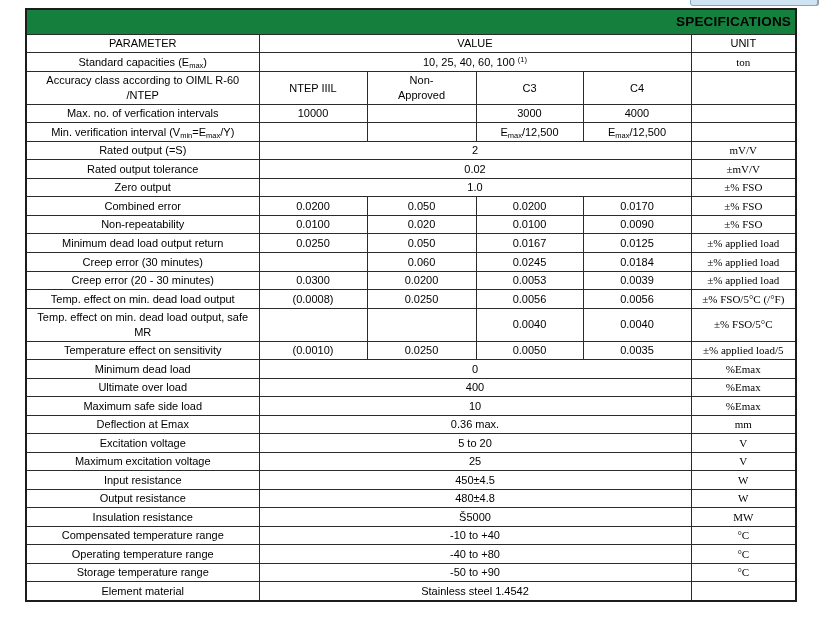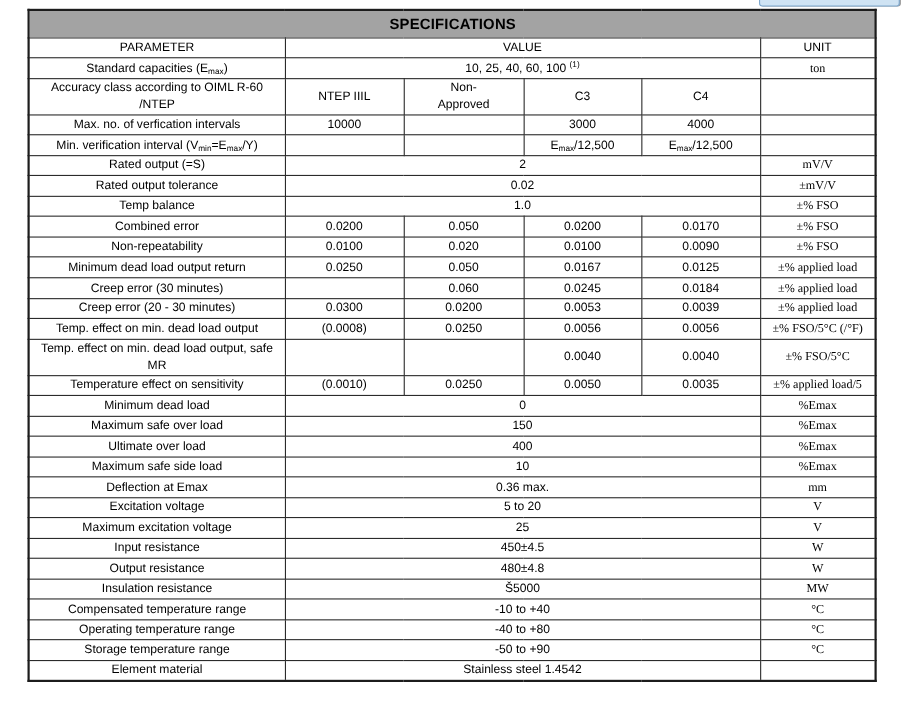--- a/index.html
+++ b/index.html
@@ -26,22 +26,22 @@
   table.spec td, table.spec th{
     border:1px solid #2b2b2b;
     font-size:11px;line-height:1.32;
     padding:1.5px 4px;
     vertical-align:middle;
     overflow:hidden;
     font-weight:normal;
     text-align:center;
   }
   tr.section-row th{
-    background:#a3a3a3;
-    text-align:center;
+    background:#15803d;
+    text-align:right;
     font-weight:bold;
     font-size:13.5px;
     letter-spacing:.2px;
     padding:3px 4px 3px 5px;
   }
   tr.colhead-row th{font-weight:normal;}
   th.param-h{text-align:left;}
   td.param{text-align:left;}
   td.unit{white-space:nowrap;padding:1.5px 2px;font-family:Liberation Serif, serif;}
   td.val{padding:1.5px 2px;}
@@ -107,21 +107,21 @@
           <td class="param">Rated output (=S)</td>
           <td colspan="4" class="val">2</td>
           <td class="unit">mV/V</td>
         </tr>
         <tr>
           <td class="param">Rated output tolerance</td>
           <td colspan="4" class="val">0.02</td>
           <td class="unit">±mV/V</td>
         </tr>
         <tr>
-          <td class="param">Temp balance</td>
+          <td class="param">Zero output</td>
           <td colspan="4" class="val">1.0</td>
           <td class="unit">±% FSO</td>
         </tr>
         <tr>
           <td class="param">Combined error</td>
           <td class="val">0.0200</td>
           <td class="val">0.050</td>
           <td class="val">0.0200</td>
           <td class="val">0.0170</td>
           <td class="unit">±% FSO</td>
@@ -181,25 +181,20 @@
           <td class="val">0.0050</td>
           <td class="val">0.0035</td>
           <td class="unit">±% applied load/5</td>
         </tr>
         <tr>
           <td class="param">Minimum dead load</td>
           <td colspan="4" class="val">0</td>
           <td class="unit">%Emax</td>
         </tr>
         <tr>
-          <td class="param">Maximum safe over load</td>
-          <td colspan="4" class="val">150</td>
-          <td class="unit">%Emax</td>
-        </tr>
-        <tr>
           <td class="param">Ultimate over load</td>
           <td colspan="4" class="val">400</td>
           <td class="unit">%Emax</td>
         </tr>
         <tr>
           <td class="param">Maximum safe side load</td>
           <td colspan="4" class="val">10</td>
           <td class="unit">%Emax</td>
         </tr>
         <tr>

